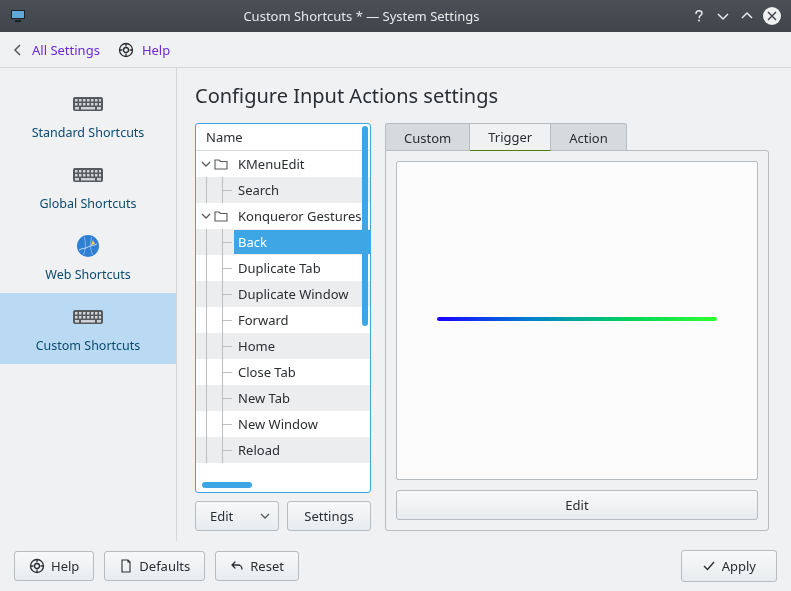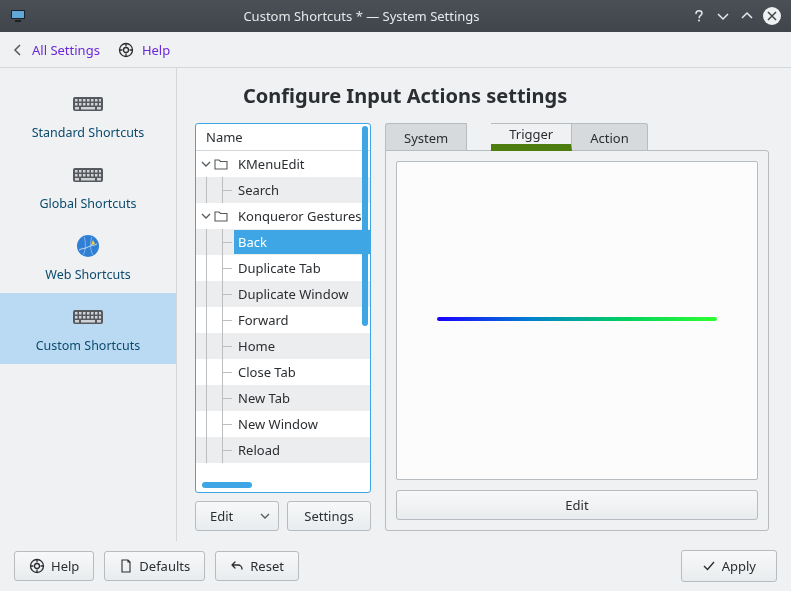--- a/index.html
+++ b/index.html
@@ -16,21 +16,21 @@
 .tool-item { display: flex; align-items: center; gap: 8px; color: #6d28d9; font-size: 13px; }
 
 .content { display: flex; height: calc(591px - 32px - 36px - 50px); }
 
 .sidebar { width: 177px; background: #eff1f3; border-right: 1px solid #d4d8db; padding-top: 12px; }
 .side-item { display: flex; flex-direction: column; align-items: center; padding: 8px 6px 10px; gap: 4px; font-size: 12.5px; color: #0c4a6e; }
 .side-item.selected { background: #b9daf2; }
 .side-icon { width: 32px; height: 32px; display: flex; align-items: center; justify-content: center; }
 
 .main { flex: 1; background: #eff1f3; padding: 14px 22px 10px 18px; display: flex; flex-direction: column; }
-.main-title { font-size: 20px; font-weight: 700; color: #2b2e31; margin-bottom: 14px; margin-left: 48px; }
+.main-title { font-size: 20px; font-weight: 400; color: #2b2e31; margin-bottom: 14px; }
 .work { flex: 1; display: flex; gap: 14px; }
 
 .left-col { width: 176px; display: flex; flex-direction: column; gap: 8px; }
 .tree-box { border: 1.5px solid #3fa6e5; border-radius: 3px; background: #fff; display: flex; flex-direction: column; flex: 1; overflow: hidden; position: relative; }
 .tree-header { height: 27px; border-bottom: 1px solid #d4d8db; padding: 0 10px; display: flex; align-items: center; font-size: 13px; color: #2b2e31; }
 .tree-body { flex: 1; overflow: hidden; position: relative; }
 .tree-row { height: 26px; display: flex; align-items: center; font-size: 13px; position: relative; }
 .tree-row.alt { background: #ecedef; }
 .tree-row.sel .tree-label { background: #3fa6e5; color: #fff; }
 .tree-expander { width: 12px; display: inline-flex; justify-content: center; color: #55595c; }
@@ -45,21 +45,21 @@
 
 .left-btns { display: flex; gap: 8px; }
 .btn { border: 1px solid #b6bcc0; border-radius: 3px; background: linear-gradient(to bottom,#f7f8f9,#e9ecee); height: 30px; display: flex; align-items: center; justify-content: center; padding: 0 14px; font-size: 13px; color: #2b2e31; gap: 6px; }
 .btn-edit-dd { width: 84px; justify-content: space-between; padding: 0 8px 0 14px; }
 
 .right-col { flex: 1; display: flex; flex-direction: column; }
 .tabs { display: flex; }
 .tab { height: 28px; padding: 0 18px; display: flex; align-items: center; font-size: 13px; background: #d7dadd; border: 1px solid #b6bcc0; border-bottom: none; }
 .tab:first-child { border-top-left-radius: 3px; }
 .tab:last-child { border-top-right-radius: 3px; }
-.tab.active { background: #eff1f3; border-bottom: 7px solid #4d7c0f; position: relative; z-index: 2; margin-left: 24px; }
+.tab.active { background: #eff1f3; border-bottom: 1px solid #4d7c0f; position: relative; z-index: 2; }
 .tab + .tab { border-left: none; }
 .tab-panel { flex: 1; border: 1px solid #b6bcc0; border-radius: 3px; border-top-left-radius: 0; margin-top: -1px; background: #eff1f3; padding: 10px; display: flex; flex-direction: column; }
 .gesture-canvas { flex: 1; background: #fcfcfd; border: 1px solid #b6bcc0; border-radius: 2px; position: relative; }
 .gesture-line { position: absolute; left: 40px; right: 40px; top: 49%; height: 4px; background: linear-gradient(to right, #1b00ff, #0080d0, #00d060, #30ff30); border-radius: 2px; }
 .edit-wide { margin-top: 10px; height: 30px; }
 
 .footer { height: 50px; background: #eff1f3; display: flex; align-items: center; padding: 0 14px; gap: 10px; }
 .footer .spacer { flex: 1; }
 
 svg { display: block; }
@@ -334,21 +334,21 @@
           </div>
           <div class="btn" style="flex:1">
             <span>Settings</span>
           </div>
         </div>
       </div>
 
       <div class="right-col">
         <div class="tabs">
           <div class="tab">
-              <span>System</span>
+              <span>Custom</span>
             </div>
           <div class="tab active">
               <span>Trigger</span>
             </div>
           <div class="tab">
               <span>Action</span>
             </div>
         </div>
         <div class="tab-panel">
           <div class="gesture-canvas">

